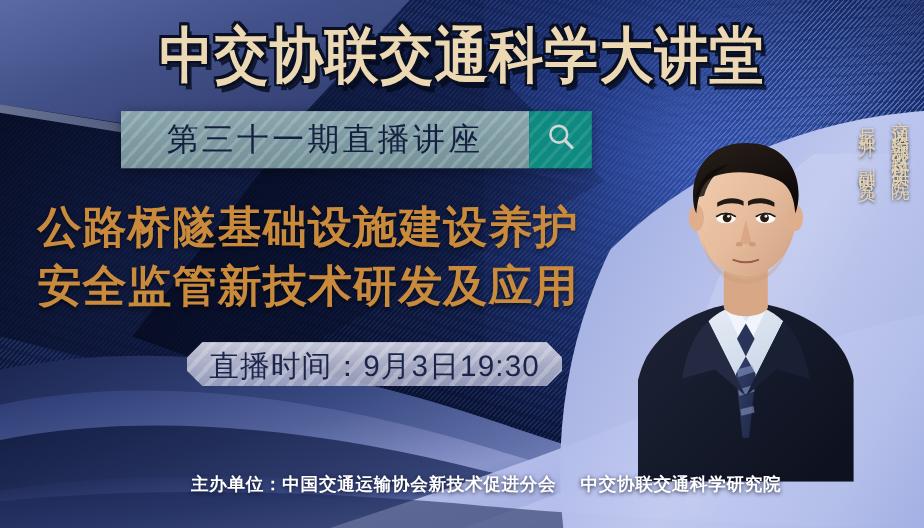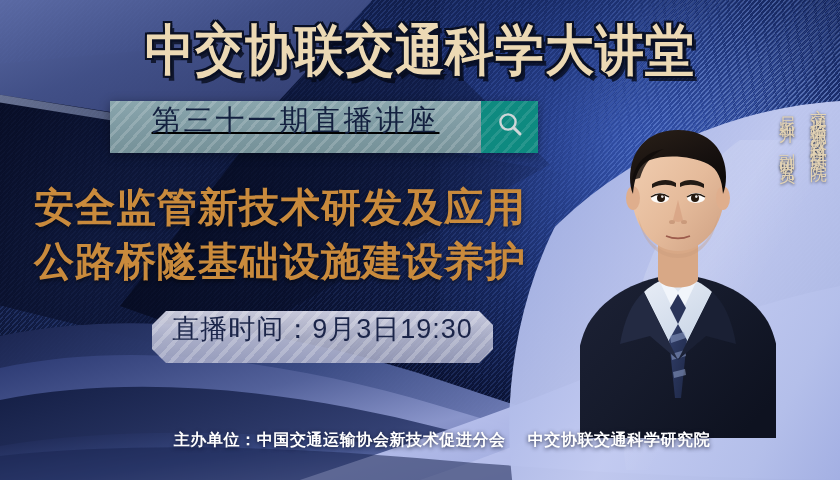--- a/index.html
+++ b/index.html
@@ -115,23 +115,22 @@
   .searchbar{
     position:absolute;left:110px;top:101px;
     width:428px;height:52px;
     display:flex;align-items:stretch;
     box-shadow:0 2px 10px rgba(0,0,0,.35);
   }
   .searchbar-field{
     flex:1;
     position:relative;
     background:linear-gradient(180deg,#8aa6ad 0%,#7e9aa2 50%,#769299 100%);
-    display:flex;justify-content:center;
+    display:flex;align-items:center;justify-content:center;
     overflow:hidden;
-    text-decoration:underline;
   }
   .searchbar-field::after{
     content:"";position:absolute;inset:0;
     background-image:repeating-linear-gradient(
       -48deg,
       rgba(255,255,255,0) 0px, rgba(255,255,255,0) 6px,
       rgba(255,255,255,.16) 6px, rgba(255,255,255,.16) 9px);
     pointer-events:none;
   }
   .searchbar-text{
@@ -158,25 +157,25 @@
     position:absolute;left:34px;top:180px;width:560px;
     font-size:40px;font-weight:bold;line-height:1.35;
     color:#c98a3c;
     letter-spacing:1px;
     text-shadow:0 2px 4px rgba(0,0,0,.55);
   }
   .topic span{display:block;}
 
   
   .time-badge{
-    position:absolute;left:152px;top:311px;
-    width:341px;height:52px;
+    position:absolute;left:170px;top:311px;
+    width:341px;height:40px;
     background:linear-gradient(180deg,rgba(214,215,232,.92) 0%,rgba(186,189,212,.88) 52%,rgba(168,172,200,.86) 100%);
     clip-path:polygon(14px 0, calc(100% - 14px) 0, 100% 14px, 100% calc(100% - 14px), calc(100% - 14px) 100%, 14px 100%, 0 calc(100% - 14px), 0 14px);
-    display:flex;align-items:flex-start;justify-content:center;
+    display:flex;align-items:flex-end;justify-content:center;
     box-shadow:0 3px 12px rgba(0,0,0,.35);
     overflow:hidden;
   }
   .time-badge::before{
     content:"";position:absolute;inset:0;
     background-image:repeating-linear-gradient(
       -48deg,
       rgba(255,255,255,0) 0px, rgba(255,255,255,0) 7px,
       rgba(255,255,255,.22) 7px, rgba(255,255,255,.22) 11px);
   }
@@ -278,22 +277,22 @@
       <span>
         <svg width="30" height="30" viewBox="0 0 30 30" xmlns="http://www.w3.org/2000/svg">
           <circle cx="13" cy="12" r="7.6" fill="none" stroke="#cfd6d8" stroke-width="2.4"></circle>
           <line x1="18.6" y1="17.6" x2="25" y2="24" stroke="#cfd6d8" stroke-width="3" stroke-linecap="round"></line>
         </svg>
       </span>
     </div>
   </div>
 
   <div class="topic">
+    <span>公路桥隧基础设施建设养护</span>
     <span>安全监管新技术研发及应用</span>
-    <span>公路桥隧基础设施建设养护</span>
   </div>
 
   <div class="time-badge">
     <span class="time-badge-text">直播时间：9月3日19:30</span>
   </div>
 
   <div class="portrait">
     <svg width="196" height="360" viewBox="0 0 196 360" xmlns="http://www.w3.org/2000/svg">
       <defs>
         <linearGradient id="skin" x1="0" y1="0" x2="1" y2="1">

